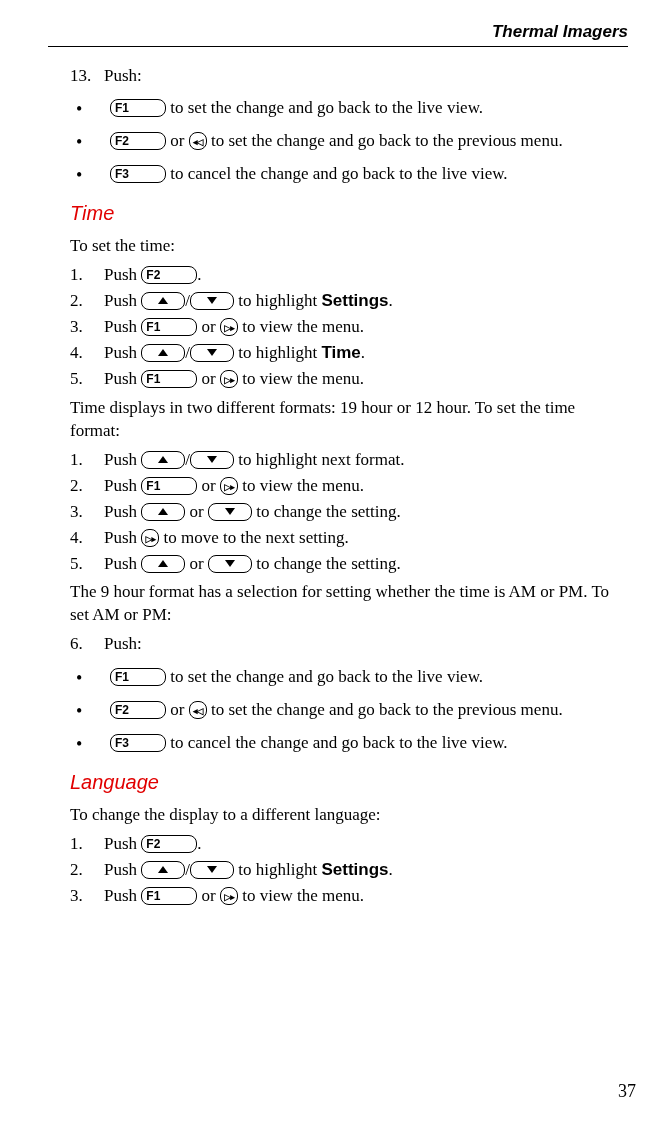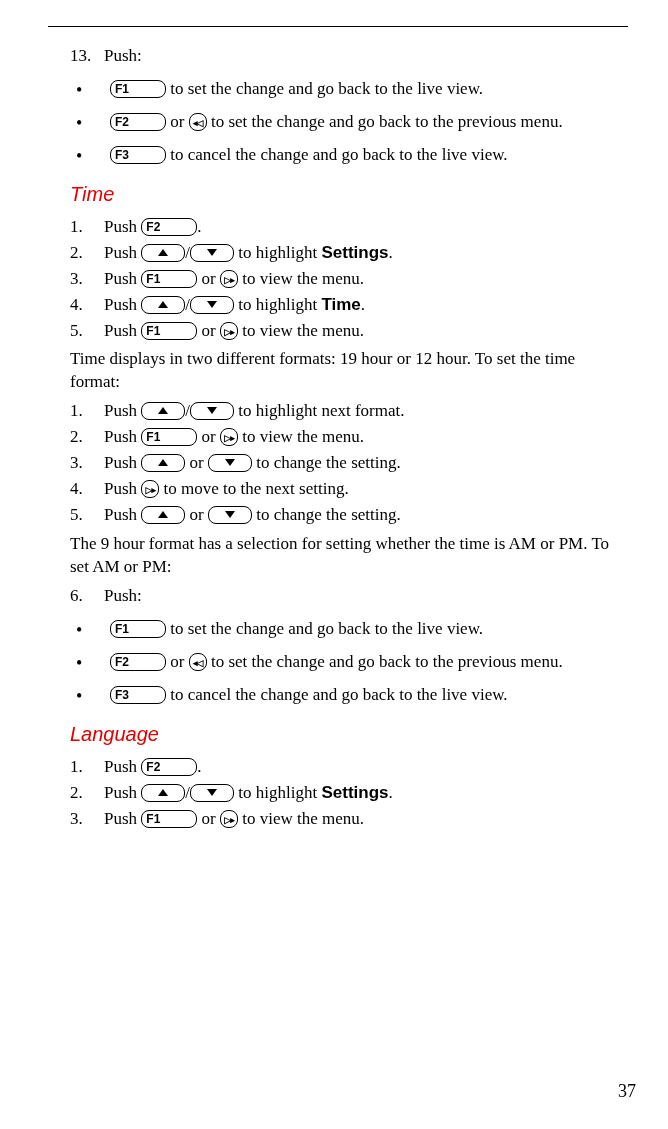--- a/index.html
+++ b/index.html
@@ -124,20 +124,21 @@
   .ar-right::before { content: "▷▸"; font-size: 9px; letter-spacing:-1px;}
   .ar-left::before  { content: "◂◁"; font-size: 9px; letter-spacing:-1px;}
   .ar-right, .ar-left { display:inline-block; line-height:10px; }
   .step13 .numlist { counter-reset: item 12; }
   .step6  .numlist { counter-reset: item 5; }
 </style>
 </head>
 <body>
 
 <div class="header">
+  <div>Thermal Imagers</div>
 </div>
 <hr class="rule">
 
 <div class="content">
 
   <div class="step13">
     <ol class="numlist">
       <li><span>Push:</span></li>
     </ol>
     <ul class="bullets">
@@ -147,20 +148,21 @@
       <li>
         <span class="key">F2</span><span> or </span><span class="key small"><span class="ar-left"></span></span><span> to set the change and go back to the previous menu.</span>
       </li>
       <li>
         <span class="key">F3</span><span> to cancel the change and go back to the live view.</span>
       </li>
     </ul>
   </div>
 
   <div class="section-title">Time</div>
+  <p>To set the time:</p>
   <ol class="numlist">
     <li>
       <span>Push </span><span class="key">F2</span><span>.</span>
     </li>
     <li>
       <span>Push </span><span class="key arrow"><span class="tri-up"></span></span>/<span class="key arrow"><span class="tri-down"></span></span><span> to highlight </span><span class="bold">Settings</span><span>.</span>
     </li>
     <li>
       <span>Push </span><span class="key">F1</span><span> or </span><span class="key small"><span class="ar-right"></span></span><span> to view the menu.</span>
     </li>
@@ -202,20 +204,21 @@
       <li>
         <span class="key">F2</span><span> or </span><span class="key small"><span class="ar-left"></span></span><span> to set the change and go back to the previous menu.</span>
       </li>
       <li>
         <span class="key">F3</span><span> to cancel the change and go back to the live view.</span>
       </li>
     </ul>
   </div>
 
   <div class="section-title">Language</div>
+  <p>To change the display to a different language:</p>
   <ol class="numlist">
     <li>
       <span>Push </span><span class="key">F2</span><span>.</span>
     </li>
     <li>
       <span>Push </span><span class="key arrow"><span class="tri-up"></span></span>/<span class="key arrow"><span class="tri-down"></span></span><span> to highlight </span><span class="bold">Settings</span><span>.</span>
     </li>
     <li>
       <span>Push </span><span class="key">F1</span><span> or </span><span class="key small"><span class="ar-right"></span></span><span> to view the menu.</span>
     </li>

